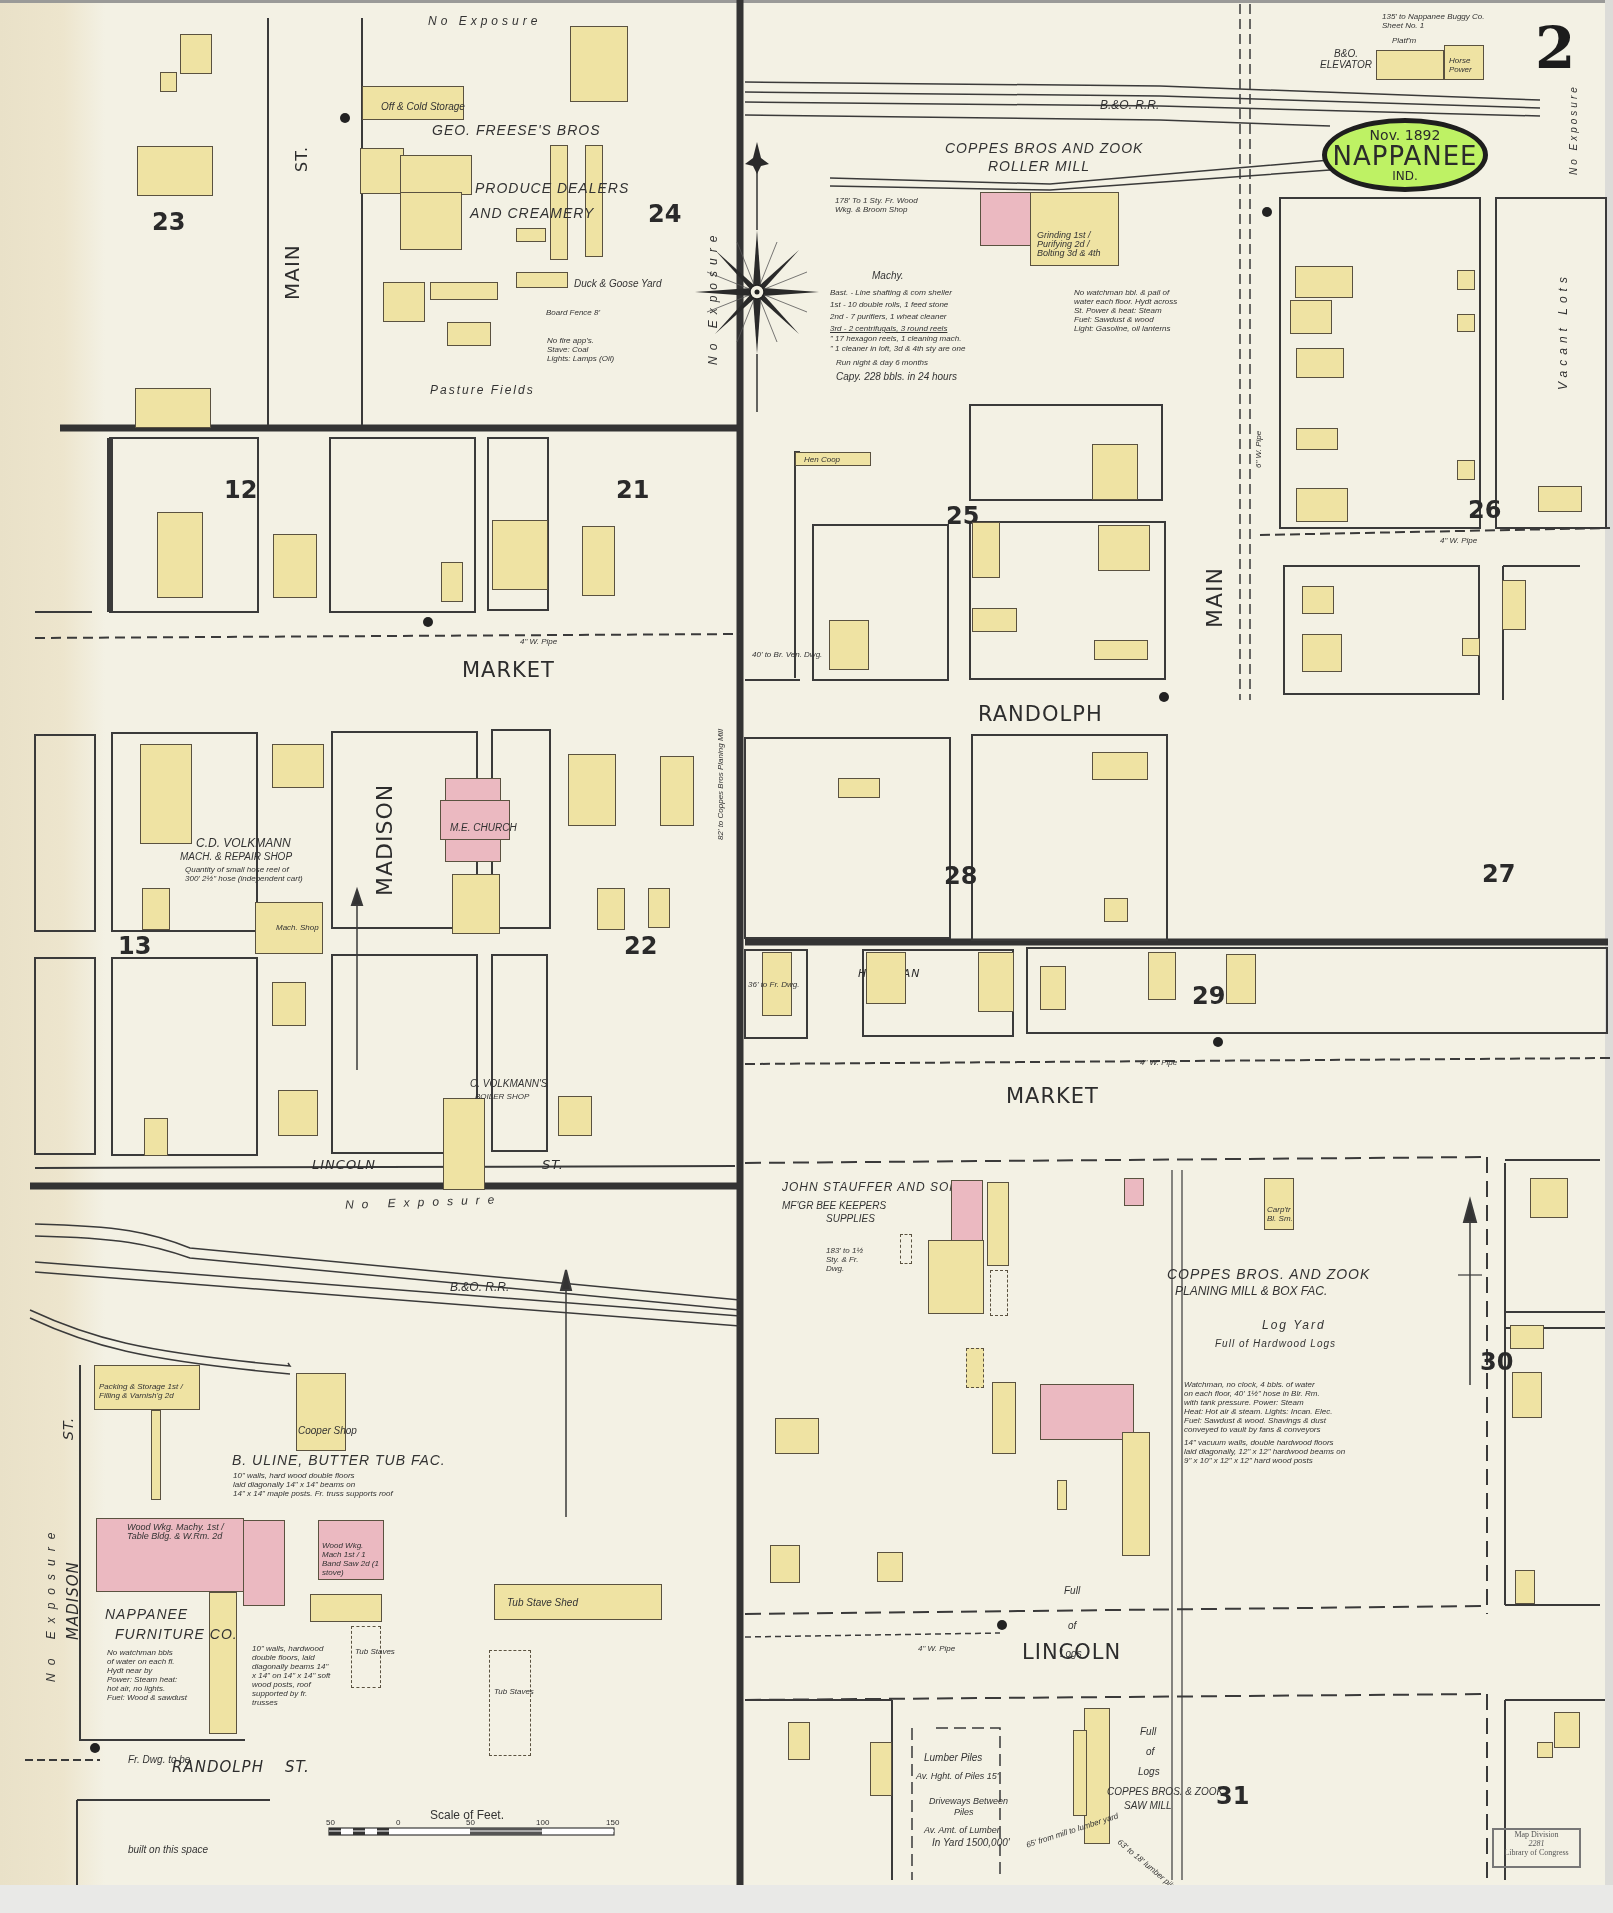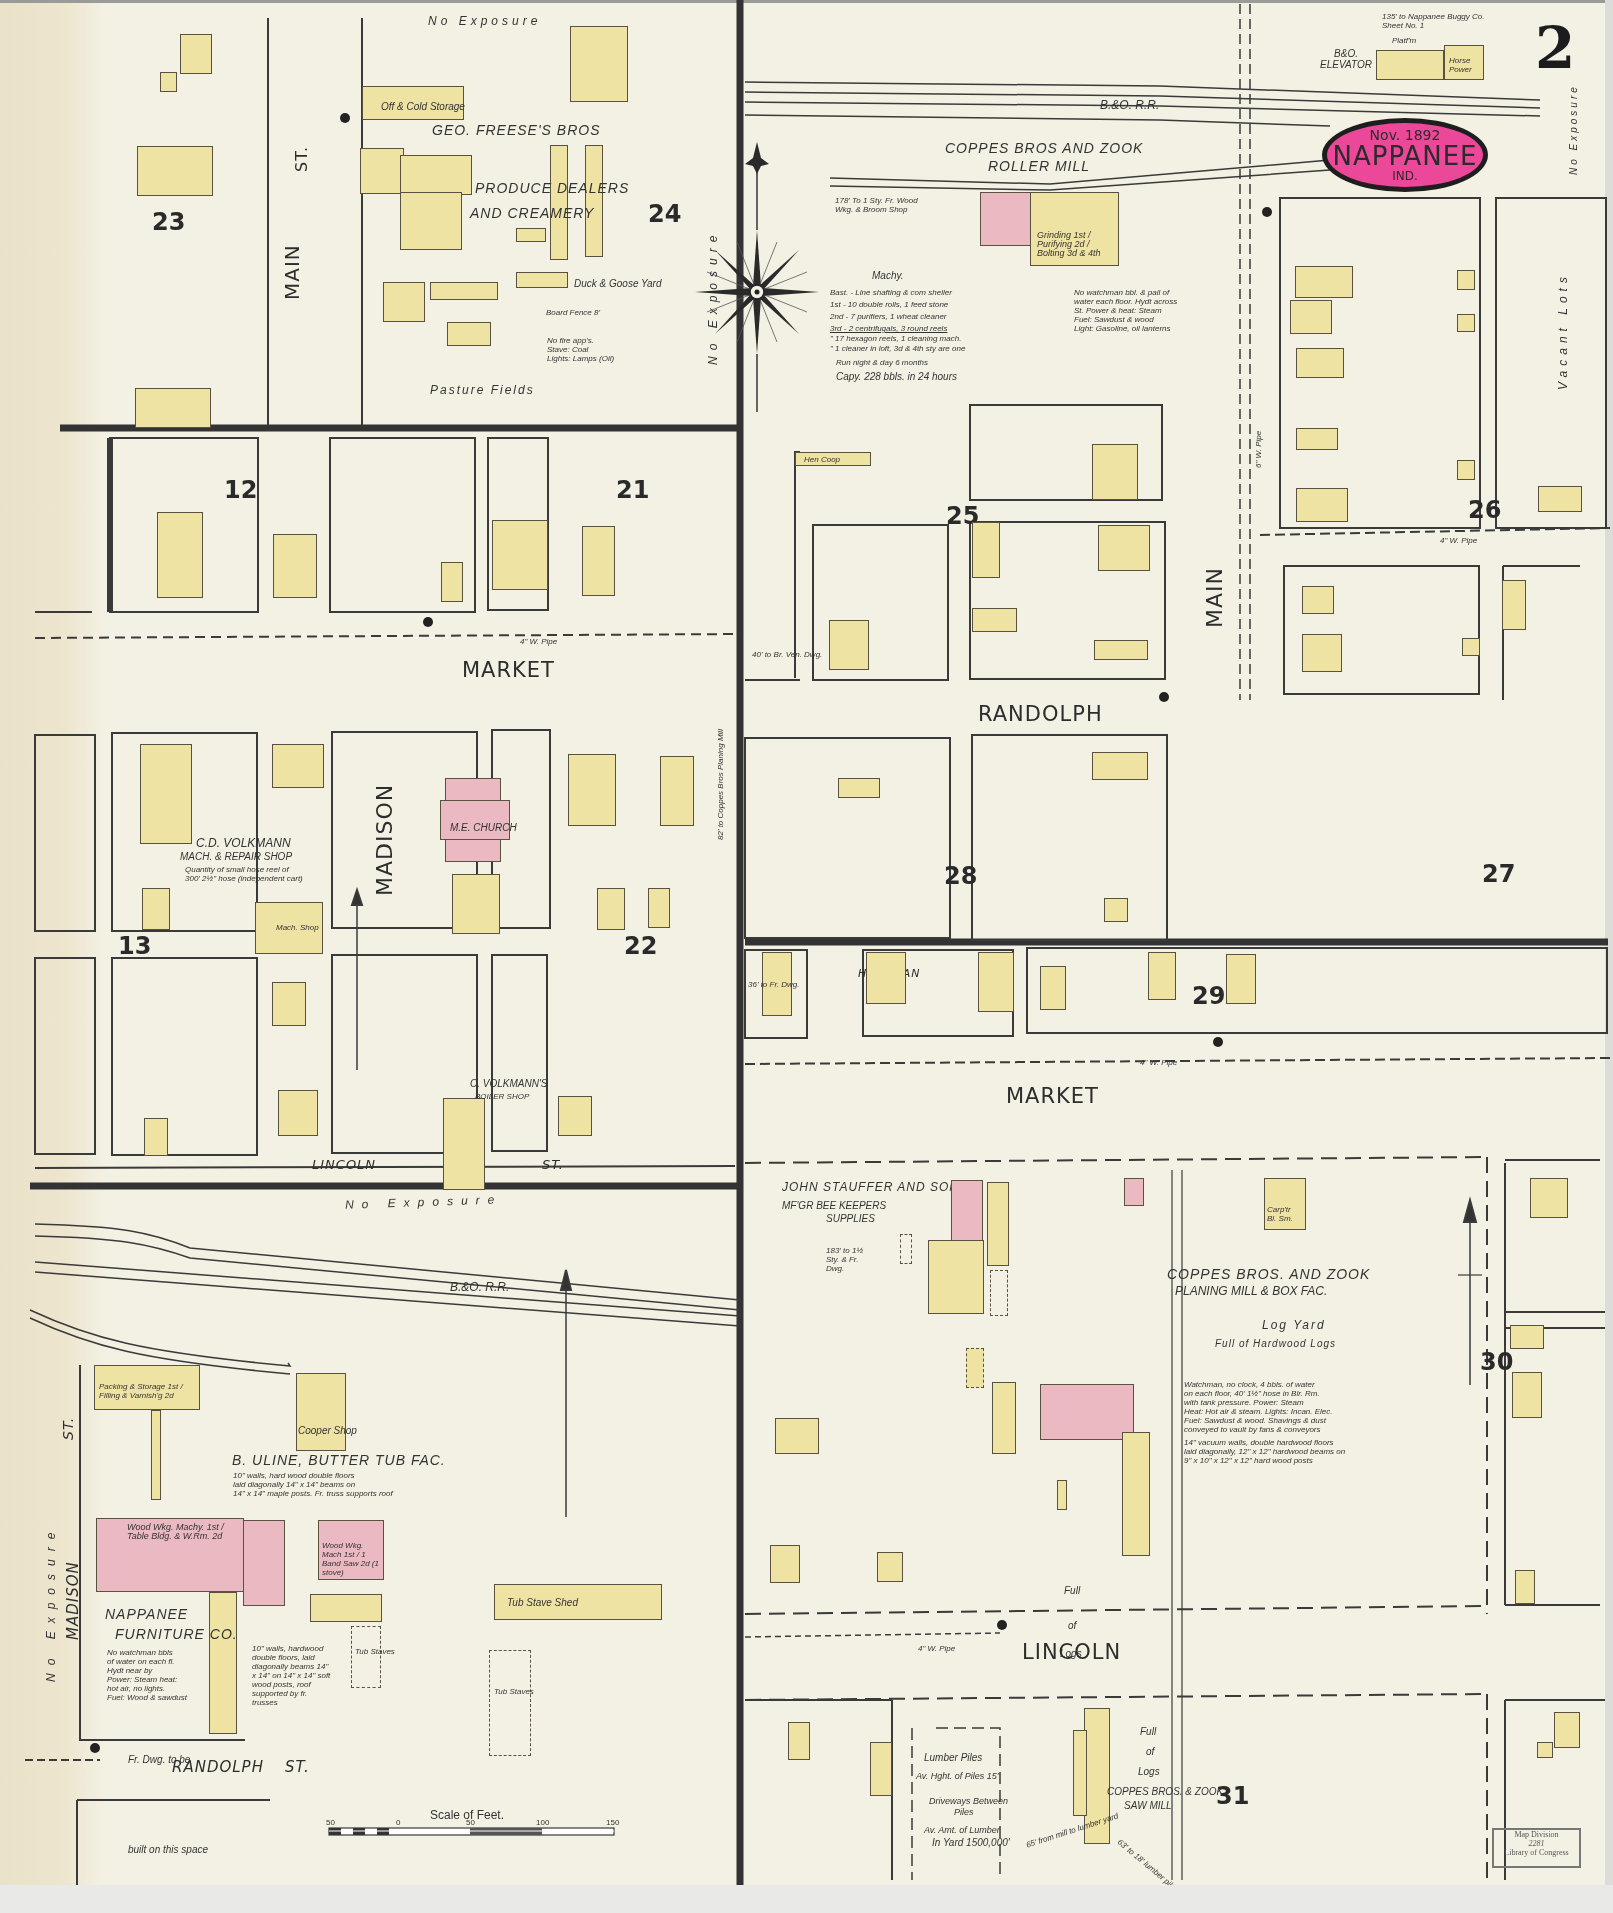--- a/index.html
+++ b/index.html
@@ -14,21 +14,21 @@
   .street{position:absolute;white-space:nowrap;font-family:"DejaVu Sans",sans-serif;color:#2d2d2d;letter-spacing:1px;}
   .blocknum{position:absolute;font-family:"DejaVu Sans",sans-serif;font-weight:bold;font-size:24px;color:#2a2a2a;}
   .small{font-size:10px;}
   .tiny{font-size:8px;line-height:9px;}
   .mid{font-size:12px;}
   .firm{font-size:14px;letter-spacing:1px;}
   .bldg{position:absolute;border:1.5px solid #5a5240;box-sizing:border-box;}
   .frame{background:#efe3a3;}
   .brick{background:#ebb9c1;}
   .dashed{border-style:dashed;}
-  .title-oval{position:absolute;left:1322px;top:118px;width:166px;height:74px;border:5px solid #1e1e1e;border-radius:50%;box-sizing:border-box;text-align:center;background:#ec4899;}
+  .title-oval{position:absolute;left:1322px;top:118px;width:166px;height:74px;border:5px solid #1e1e1e;border-radius:50%;box-sizing:border-box;text-align:center;background:#bef264;}
   .title-date{font-family:"DejaVu Sans",sans-serif;font-size:14px;margin-top:4px;}
   .title-town{font-family:"DejaVu Sans",sans-serif;font-size:26px;line-height:26px;letter-spacing:1px;}
   .title-state{font-family:"DejaVu Sans",sans-serif;font-size:12px;}
   .sheet-no{position:absolute;left:1535px;top:14px;font-family:"DejaVu Serif",serif;font-weight:bold;font-size:58px;color:#1c1c1c;}
   .lc-stamp{position:absolute;left:1492px;top:1828px;width:85px;height:36px;border:2px solid #777;font-size:8px;color:#555;text-align:center;font-family:"Liberation Serif",serif;}
 </style>
 </head>
 <body>
 
 <div id="sheet">
@@ -419,21 +419,21 @@
   <div class="bldg dashed" style="left:900px;top:1234px;width:12px;height:30px;"></div>
   <div class="bldg dashed" style="left:990px;top:1270px;width:18px;height:46px;"></div>
   <div class="bldg frame dashed" style="left:966px;top:1348px;width:18px;height:40px;"></div>
   <div class="bldg frame" style="left:992px;top:1382px;width:24px;height:72px;"></div>
   <div class="bldg frame" style="left:775px;top:1418px;width:44px;height:36px;background:#efe3a3 linear-gradient(to top right,transparent 48%,#5a5240 50%,transparent 52%),linear-gradient(to top left,transparent 48%,#5a5240 50%,transparent 52%);background-color:#efe3a3;"></div>
 
   <div class="bldg brick" style="left:1124px;top:1178px;width:20px;height:28px;"></div>
   <div class="bldg brick" style="left:1040px;top:1384px;width:94px;height:56px;"></div>
   <div class="bldg frame" style="left:1122px;top:1432px;width:28px;height:124px;"></div>
   <div class="bldg frame" style="left:1057px;top:1480px;width:10px;height:30px;"></div>
-  <div class="bldg frame" style="left:1264px;top:1178px;width:42px;height:52px;">
+  <div class="bldg frame" style="left:1264px;top:1178px;width:30px;height:52px;">
       <span class="lbl tiny" style="left:2px;top:26px;width:28px;white-space:normal;">Carp'tr Bl. Sm.</span>
     </div>
   <div class="lbl mid firm" style="left:1167px;top:1266px;">COPPES BROS. AND ZOOK</div>
   <div class="lbl small" style="left:1175px;top:1284px;font-size:12px;">PLANING MILL &amp; BOX FAC.</div>
   <div class="lbl mid" style="left:1262px;top:1318px;letter-spacing:2px;">Log Yard</div>
   <div class="lbl small" style="left:1215px;top:1338px;letter-spacing:1px;">Full of Hardwood Logs</div>
   <div class="lbl tiny" style="left:1184px;top:1380px;">Watchman, no clock, 4 bbls. of water</div>
   <div class="lbl tiny" style="left:1184px;top:1389px;">on each floor, 40' 1½" hose in Blr. Rm.</div>
   <div class="lbl tiny" style="left:1184px;top:1398px;">with tank pressure. Power: Steam</div>
   <div class="lbl tiny" style="left:1184px;top:1407px;">Heat: Hot air &amp; steam. Lights: Incan. Elec.</div>

